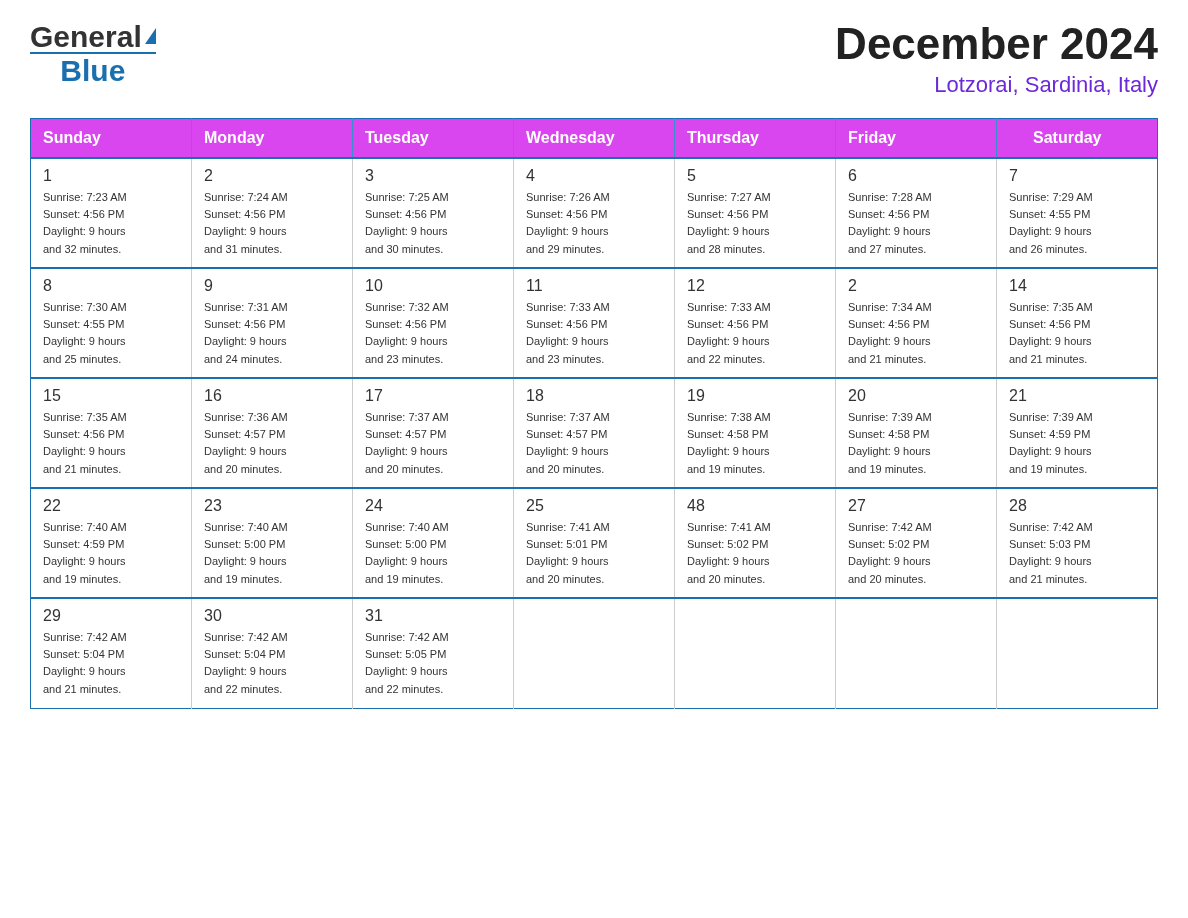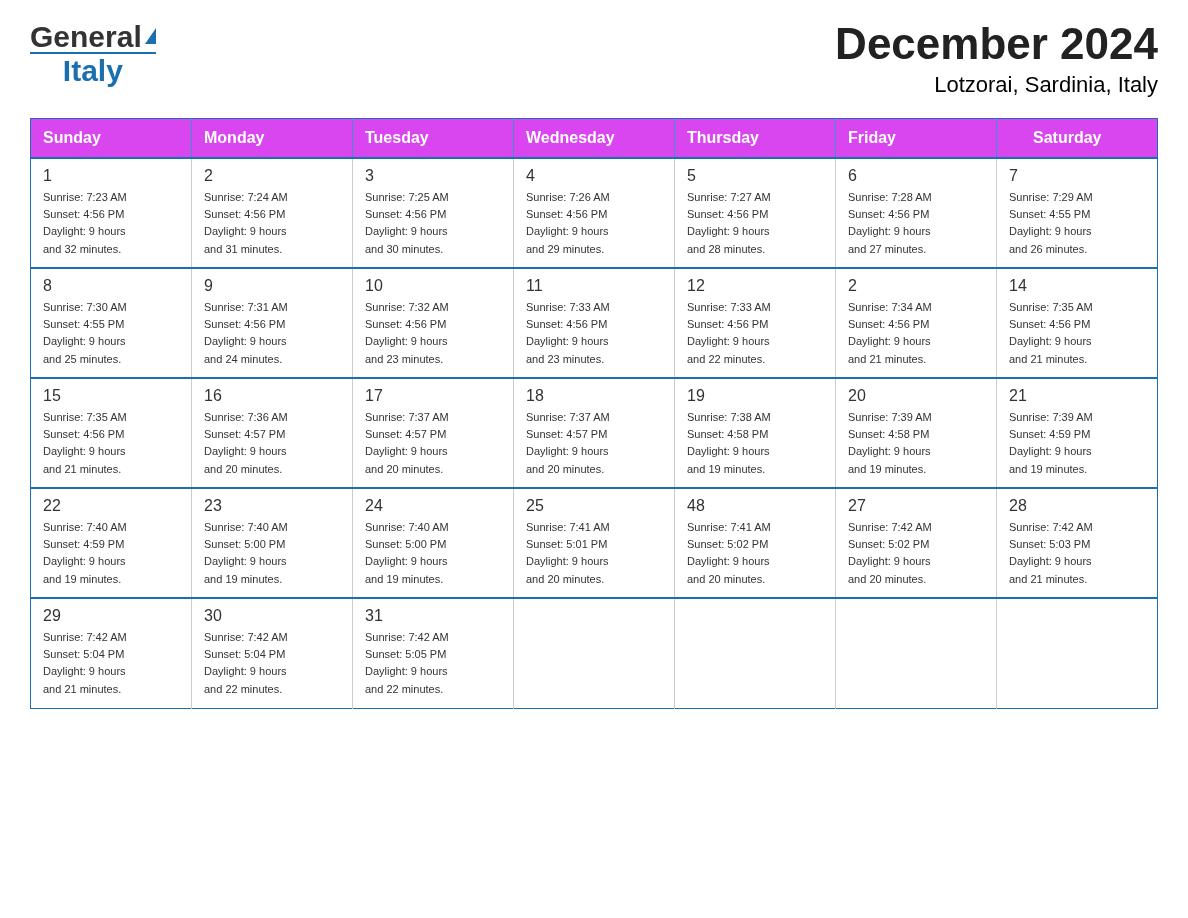--- a/index.html
+++ b/index.html
@@ -25,21 +25,21 @@
       text-align: right;
     }
     .month-title {
       font-size: 44px;
       font-weight: bold;
       color: #222;
       line-height: 1.1;
     }
     .location {
       font-size: 22px;
-      color: #000000;
+      color: #6d28d9;
       margin-top: 4px;
     }
     table {
       width: 100%;
       border-collapse: collapse;
       border: 1px solid #1a6faf;
     }
     thead tr {
       background: #d946ef;
       color: #fff;
@@ -81,21 +81,21 @@
 </head>
 <body>
 
 <div class="header">
   <div class="logo">
     <div style="display:flex; align-items:center;">
       <span style="font-size:30px; font-weight:bold; color:#333;">General</span>
       <span style="display:inline-block; width:0; height:0; border-left:11px solid transparent; border-bottom:16px solid #1a6faf; margin-left:3px; margin-bottom:2px;"></span>
     </div>
     <div style="width:100%; height:2px; background:#1a6faf; margin-top:-2px;"></div>
-    <span style="font-size:30px; font-weight:bold; color:#1a6faf; margin-top:0px;">Italy</span>
+    <span style="font-size:30px; font-weight:bold; color:#1a6faf; margin-top:0px;">Blue</span>
   </div>
   <div class="title-section">
     <div class="month-title">December 2024</div>
     <div class="location">Lotzorai, Sardinia, Italy</div>
   </div>
 </div>
 
 <table>
   <thead>
     <tr>

